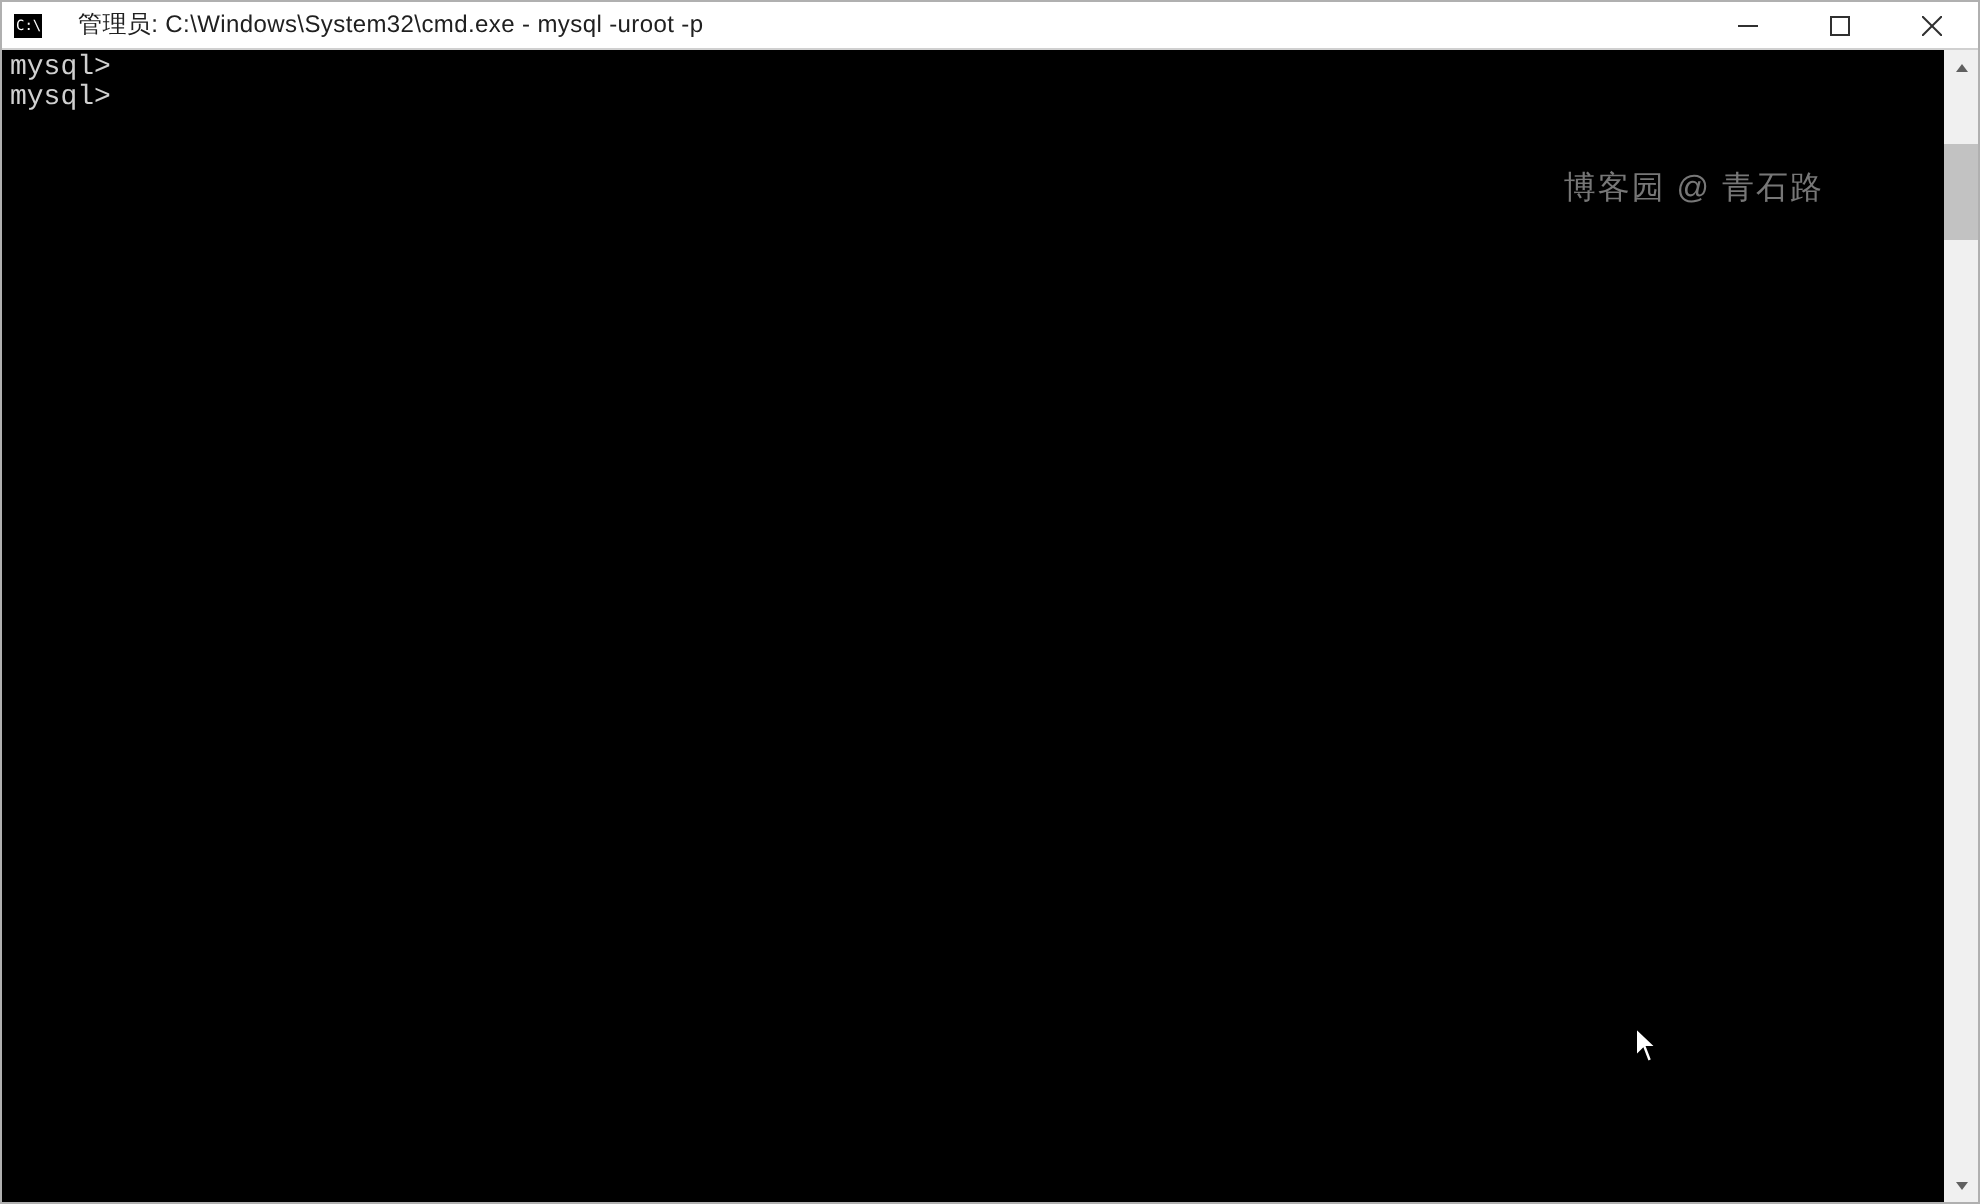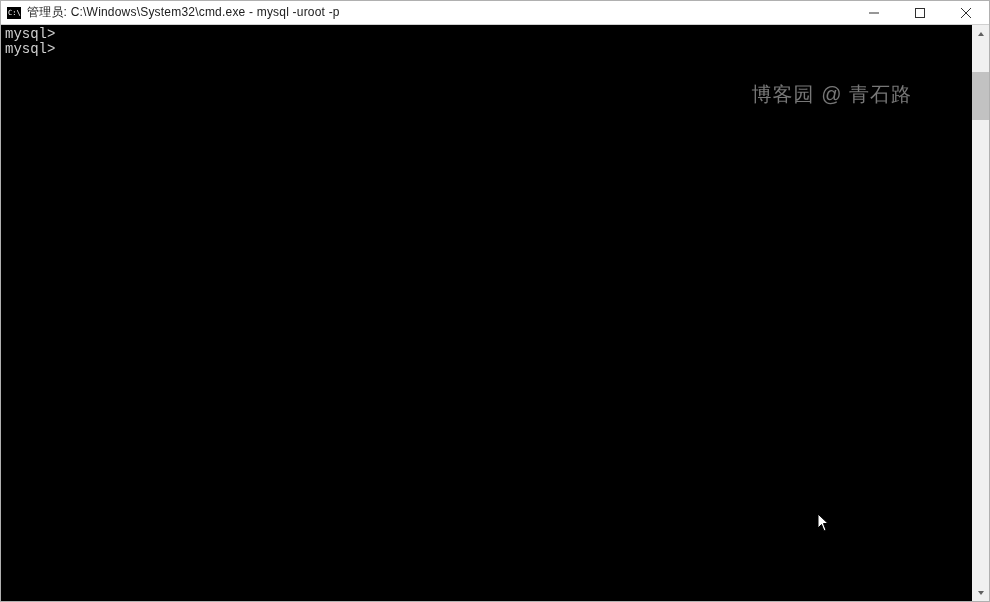--- a/index.html
+++ b/index.html
@@ -24,21 +24,21 @@
     display: flex;
     align-items: center;
     border-bottom: 1px solid #d0d0d0;
     user-select: none;
   }
   .titlebar-left {
     display: flex;
     align-items: center;
     flex: 1;
     padding-left: 6px;
-    gap: 6px;
+    gap: 18px;
     overflow: hidden;
     white-space: nowrap;
   }
   .app-icon {
     width: 14px;
     height: 12px;
     background: #000;
     position: relative;
     flex-shrink: 0;
   }
@@ -89,21 +89,21 @@
     border-radius: 15px;
   }
   .term-line { white-space: pre; }
   .term-line .prompt { color: #d0d0d0; }
   .watermark {
     position: absolute;
     top: 62px;
     right: 60px;
     color: #777777;
     font-family: "Microsoft YaHei", sans-serif;
-    font-size: 20px;
+    font-size: 16px;
     letter-spacing: 1px;
     pointer-events: none;
   }
   .cursor-pointer {
     position: absolute;
     left: 816px;
     top: 488px;
     pointer-events: none;
   }
   .cursor-pointer svg { width: 14px; height: 20px; display:block; }

